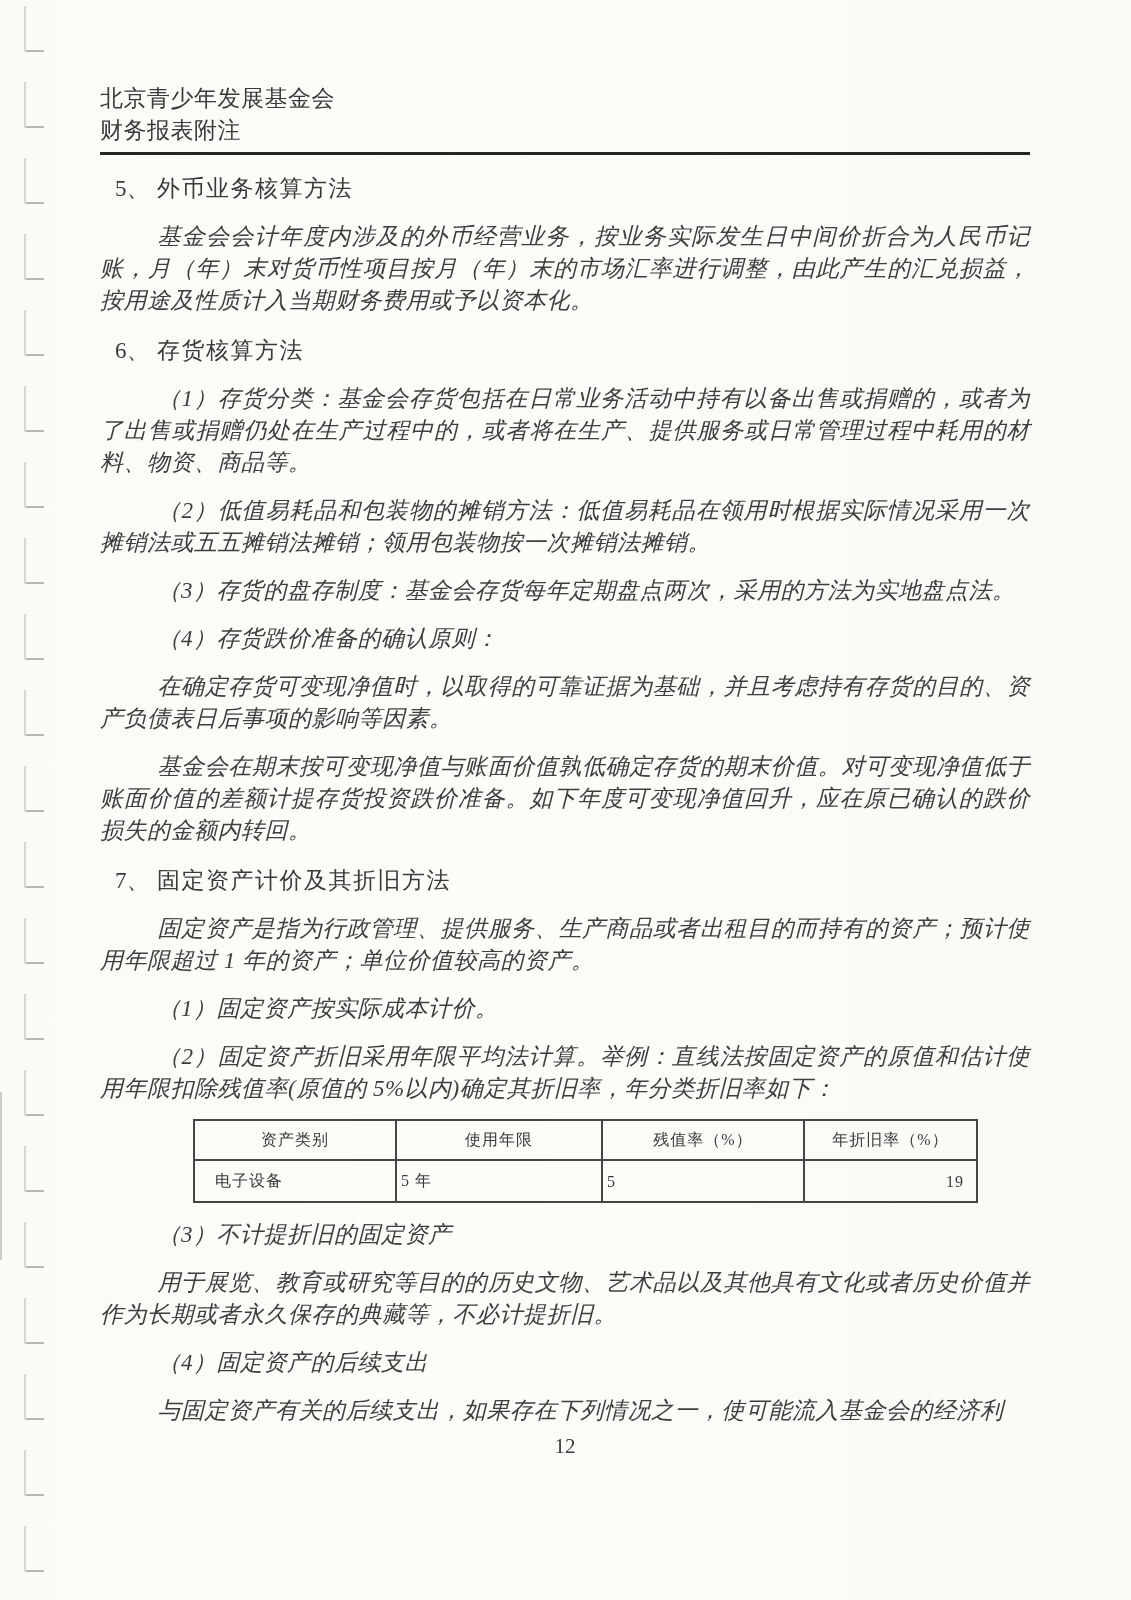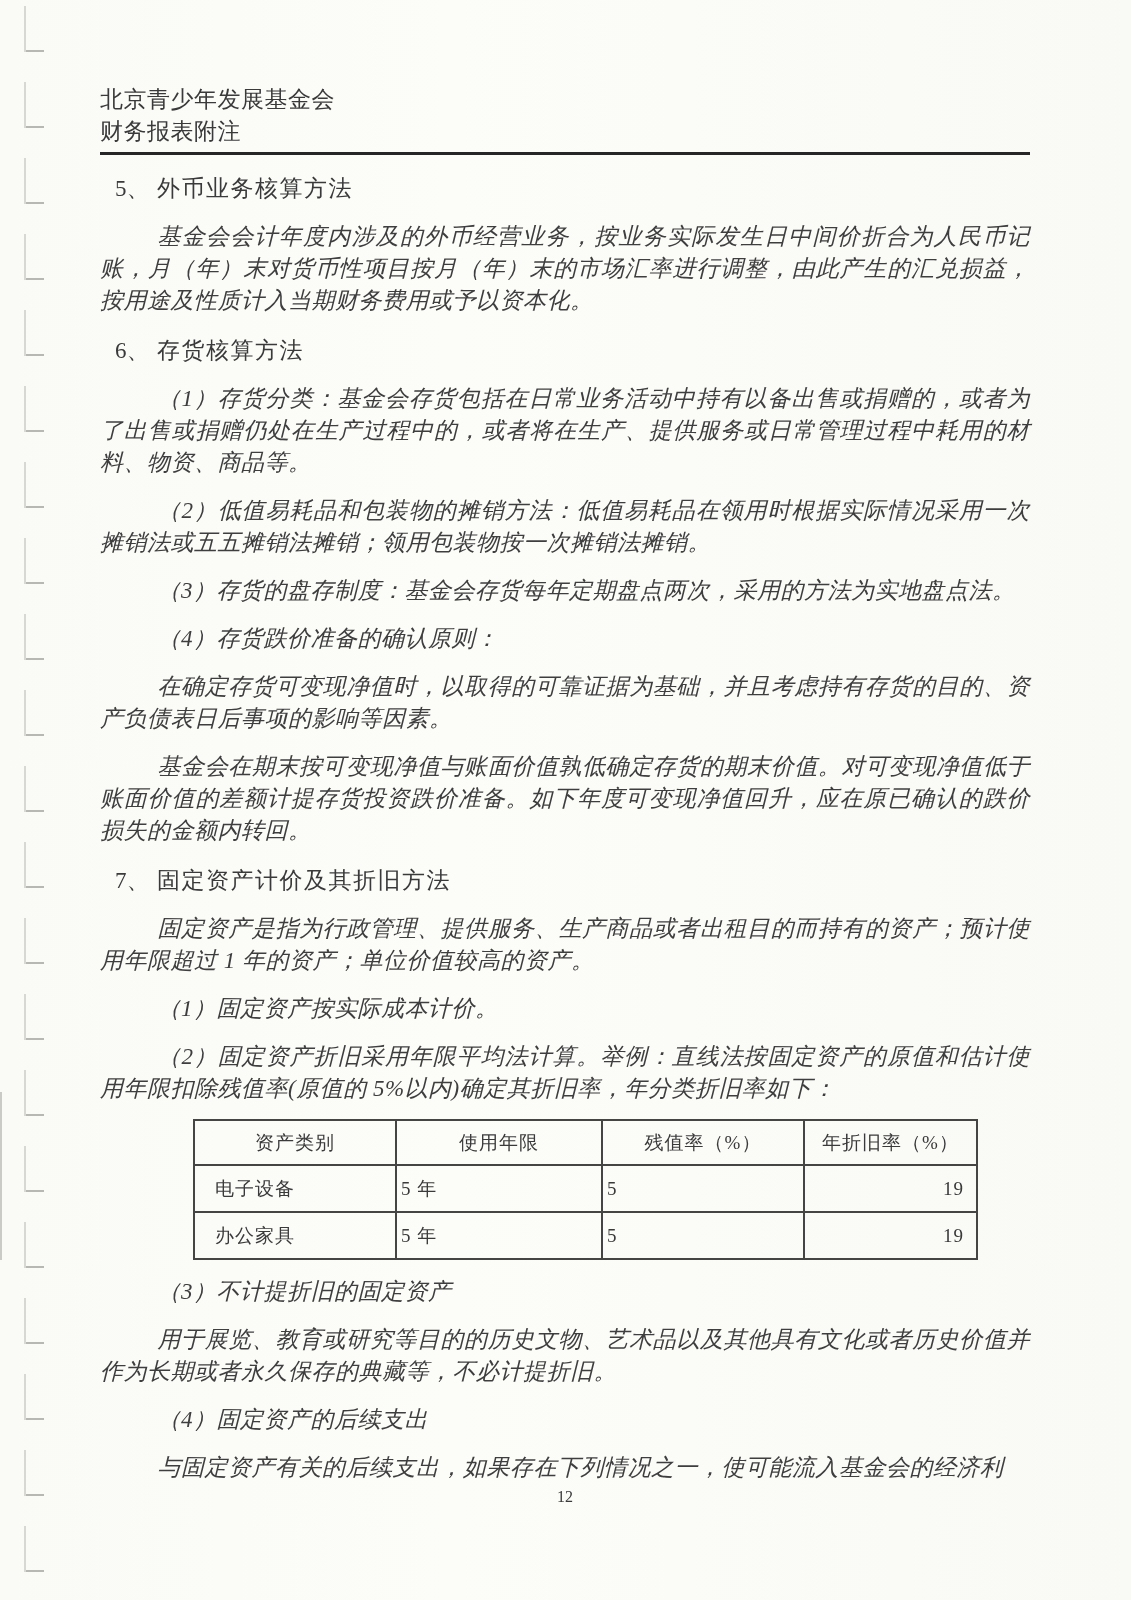--- a/index.html
+++ b/index.html
@@ -27,21 +27,21 @@
     pointer-events: none;
   }
   .edge-shadow {
     position: absolute; left: 0; top: 1092px; width: 2px; height: 168px;
     background: #a2a29e; opacity: .55;
   }
   .content {
     position: absolute; left: 100px; top: 84px; width: 930px;
   }
   .hdr-line {
-    font-size: 23px; line-height: 32px; letter-spacing: .5px; color: #3a3a3a;
+    font-size: 23px; line-height: 32px; letter-spacing: .5px; color: #3a3a3a; font-family: Liberation Mono, monospace;
   }
   .header-rule {
     margin-top: 4px; height: 0;
     border-top: 3px solid #262626;
   }
   .sec-heading {
     display: flex; align-items: baseline;
     margin: 18px 0 0 15px;
     font-size: 23px; line-height: 32px; letter-spacing: 1.5px; color: #3a3a3a;
   }
@@ -52,39 +52,40 @@
     letter-spacing: .5px;
     text-align: justify;
     text-indent: 2.5em;
     font-style: italic;
   }
   table.dep-table {
     border-collapse: collapse;
     table-layout: fixed;
     width: 783px;
     margin: 14px 0 0 93px;
-    font-size: 19px; color: #3a3a3a;
+    font-size: 16px; color: #3a3a3a;
   }
   .dep-table col.c1 { width: 202px; }
   .dep-table col.c2 { width: 206px; }
   .dep-table col.c3 { width: 202px; }
   .dep-table col.c4 { width: 173px; }
   .dep-table th, .dep-table td {
     border: 2px solid #454543;
     font-weight: normal;
     letter-spacing: 1px;
   }
   .dep-table th { text-align: center; padding: 9px 4px 8px; }
   .dep-table td { padding: 10px 4px 9px; }
   .dep-table td.cell-left  { text-align: left;  padding-left: 20px; margin-top: 8px; }
   .dep-table td.cell-right { text-align: left; padding-right: 28px; }
   .dep-table td.cell-right-last { text-align: right; padding-right: 12px; }
   .page-number {
+    margin-top: 6px;
     text-align: center;
-    font-size: 16px; line-height: 26px; color: #3a3a3a;
+    font-size: 21px; line-height: 26px; color: #3a3a3a;
   }
 </style>
 </head>
 <body>
 
 <div class="scan-bg"></div>
 <div class="binder-strip"></div>
 <div class="edge-shadow"></div>
 
 <div class="content">
@@ -135,26 +136,20 @@
         <th>年折旧率（%）</th>
       </tr>
     </thead>
     <tbody>
       <tr>
         <td class="cell-left">电子设备</td>
         <td class="cell-right">5 年</td>
         <td class="cell-right">5</td>
         <td class="cell-right-last">19</td>
       </tr>
-      <tr>
-        <td class="cell-left">办公家具</td>
-        <td class="cell-right">5 年</td>
-        <td class="cell-right">5</td>
-        <td class="cell-right-last">19</td>
-      </tr>
     </tbody>
   </table>
 
   <p class="para">（3）不计提折旧的固定资产</p>
   <p class="para">用于展览、教育或研究等目的的历史文物、艺术品以及其他具有文化或者历史价值并作为长期或者永久保存的典藏等，不必计提折旧。</p>
   <p class="para">（4）固定资产的后续支出</p>
   <p class="para">与固定资产有关的后续支出，如果存在下列情况之一，使可能流入基金会的经济利</p>
 
   <div class="page-number">12</div>
 

